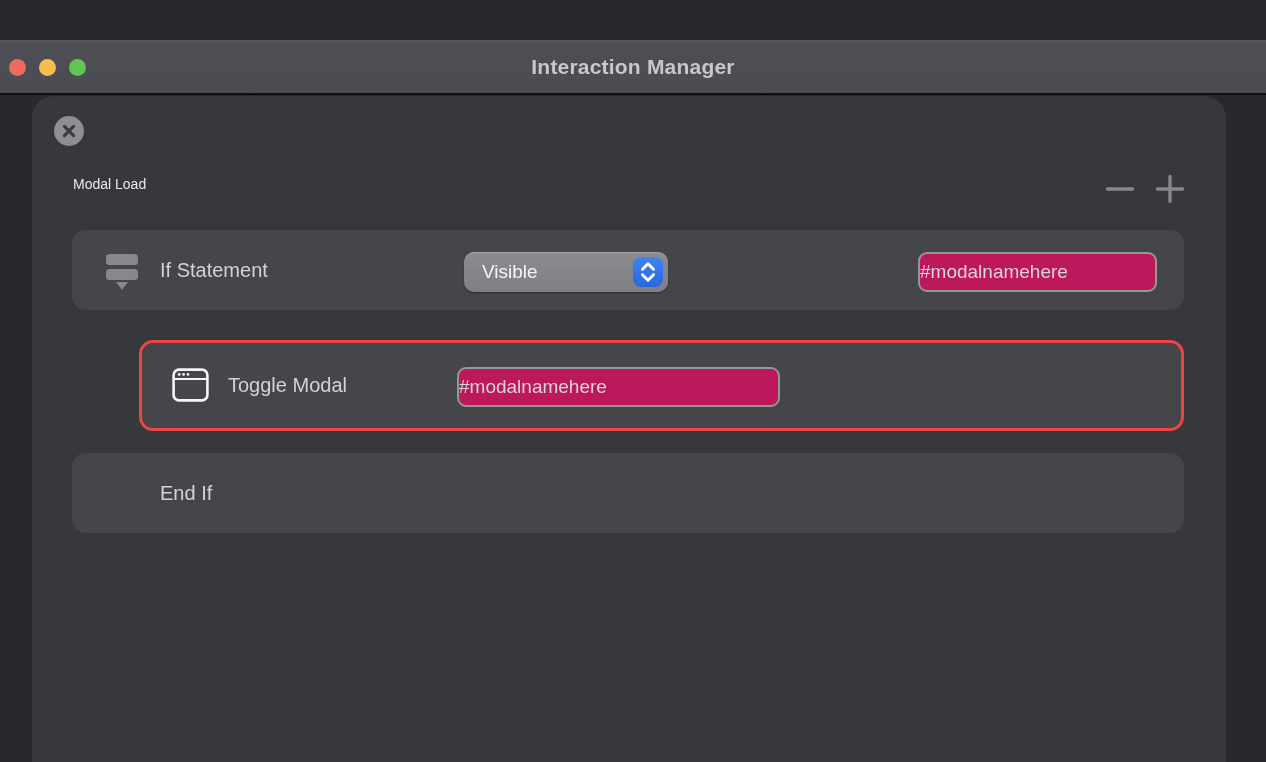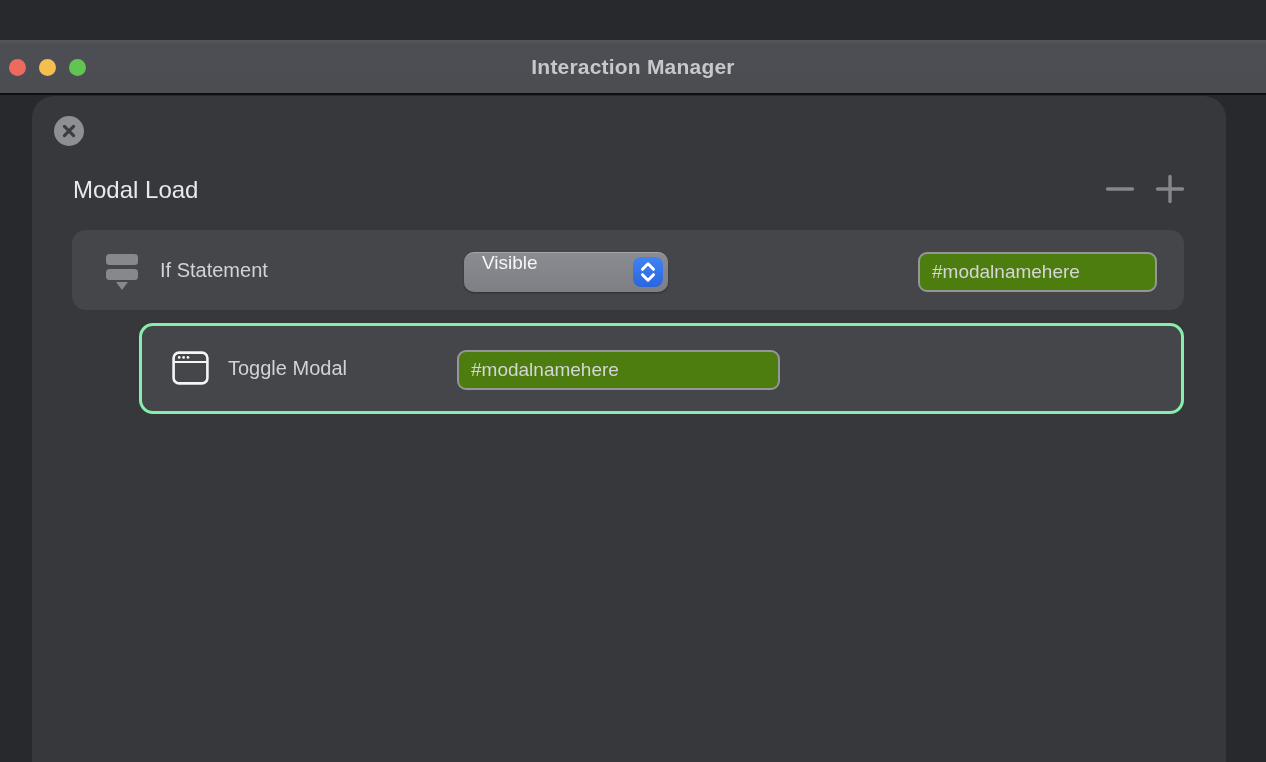--- a/index.html
+++ b/index.html
@@ -37,84 +37,84 @@
   }
   .dismiss-btn {
     position: absolute; left: 22px; top: 20px;
     width: 30px; height: 30px; border-radius: 50%;
     background: #8e8f93; border: none; cursor: pointer;
     display: flex; align-items: center; justify-content: center;
     padding: 0;
   }
   .panel-title {
     position: absolute; left: 41px; top: 80px;
-    font-size: 24px; color: #e8e9ea;
+    font-size: 14px; color: #e8e9ea;
   }
   .step-controls {
     position: absolute; right: 41px; top: 78px;
     display: flex; align-items: center; gap: 20px;
   }
   .step-controls .ctl { cursor: pointer; display: block; }
 
   
   .rows { position: absolute; left: 40px; top: 134px; width: 1112px; }
   .row {
     position: relative;
     background: #454649;
     border-radius: 14px;
     height: 80px;
   }
-  .row-if { margin-bottom: 13px; }
+  .row-if { margin-bottom: 30px; }
   .row-toggle {
     height: 91px;
     margin-left: 67px; width: 1045px;
-    border: 3px solid #86efac;
+    border: 3px solid #ef4444;
     margin-bottom: 22px;
   }
   .row-label {
     position: absolute; top: 0; height: 100%;
     display: flex; align-items: center;
     font-size: 20px; color: #d2d3d5; white-space: nowrap;
   }
   .row-if .row-label  { left: 88px; }
   .row-toggle .row-label { left: 86px; }
   .row-end .row-label { left: 88px; }
   .row-icon { position: absolute; display: block; }
   .if-icon { left: 33px; top: 23px; }
   .win-icon { left: 30px; top: 25px; }
 
   
   .popup {
     position: absolute; top: 22px; height: 40px; width: 204px;
     border-radius: 10px;
     background: linear-gradient(180deg, #8b8c91 0%, #7e7f84 100%);
     box-shadow: inset 0 1px 0 rgba(255,255,255,0.22), 0 1px 2px rgba(0,0,0,0.35);
-    display: flex; 
+    display: flex; align-items: center;
     padding-left: 18px;
     cursor: pointer;
   }
   .popup-value { font-size: 19px; color: #f4f5f6; }
   .popup-chevrons {
     position: absolute; right: 5px; top: 5px;
     width: 30px; height: 30px; border-radius: 8px;
     background: linear-gradient(180deg, #3f83f3 0%, #2b66dd 100%);
     display: flex; align-items: center; justify-content: center;
   }
   .popup-property { left: 392px; }
   .popup-operator { left: 622px; }
 
   
   .value-input {
     position: absolute; height: 40px;
     border-radius: 9px;
     border: 2px solid #95969a;
-    background: #4d7c0f;
+    background: #be185d;
     color: #d5d6d8; font-size: 19px;
     font-family: "Liberation Sans", "DejaVu Sans", sans-serif;
-    padding: 0 12px;
+    padding: 0 0;
     outline: none;
   }
   .row-if .value-input { left: 846px; top: 22px; width: 239px; }
   .row-toggle .value-input { left: 315px; top: 24px; width: 323px; }
 </style>
 </head>
 <body>
 
 <div class="titlebar">
   <div class="traffic-lights">
@@ -173,15 +173,18 @@
         <path d="M2.2 11 H34.8" stroke="#f4f5f6" stroke-width="2.2" fill="none"></path>
         <circle cx="7.2" cy="6.4" r="1.35" fill="#f4f5f6"></circle>
         <circle cx="11.6" cy="6.4" r="1.35" fill="#f4f5f6"></circle>
         <circle cx="16.0" cy="6.4" r="1.35" fill="#f4f5f6"></circle>
       </svg>
       <span class="row-label">Toggle Modal</span>
 
       <input class="value-input" type="text" value="#modalnamehere" style="">
     </div>
 
+    <div class="row row-end">
+      <span class="row-label">End If</span>
+    </div>
 
   </div>
 </div>
 
 </body></html>

